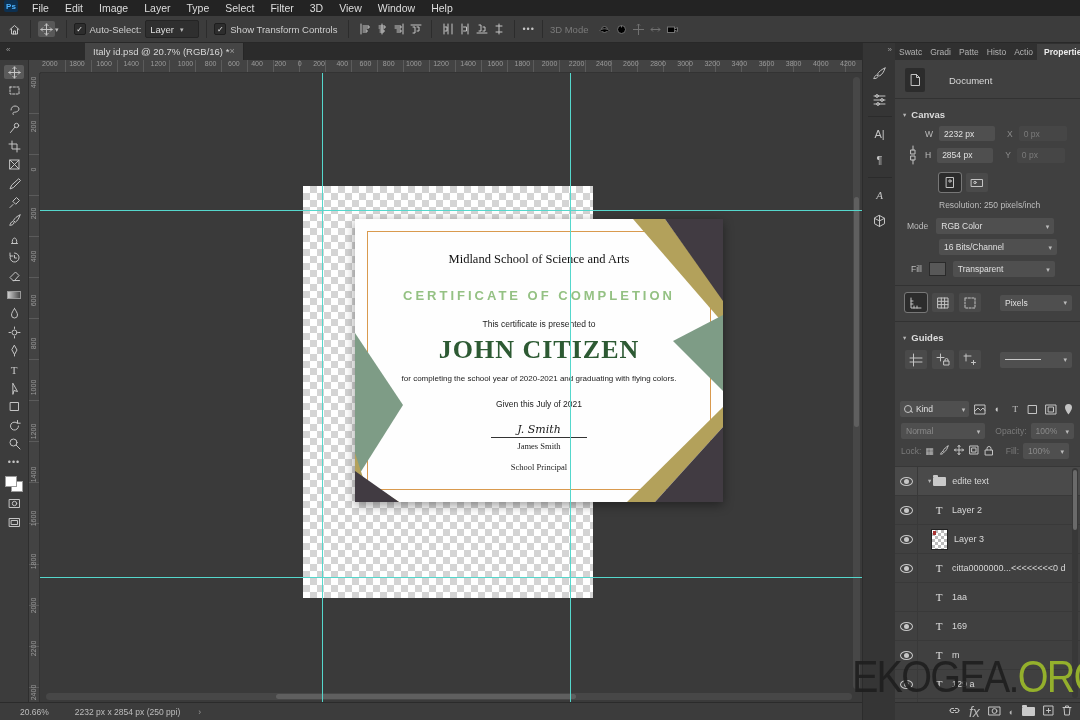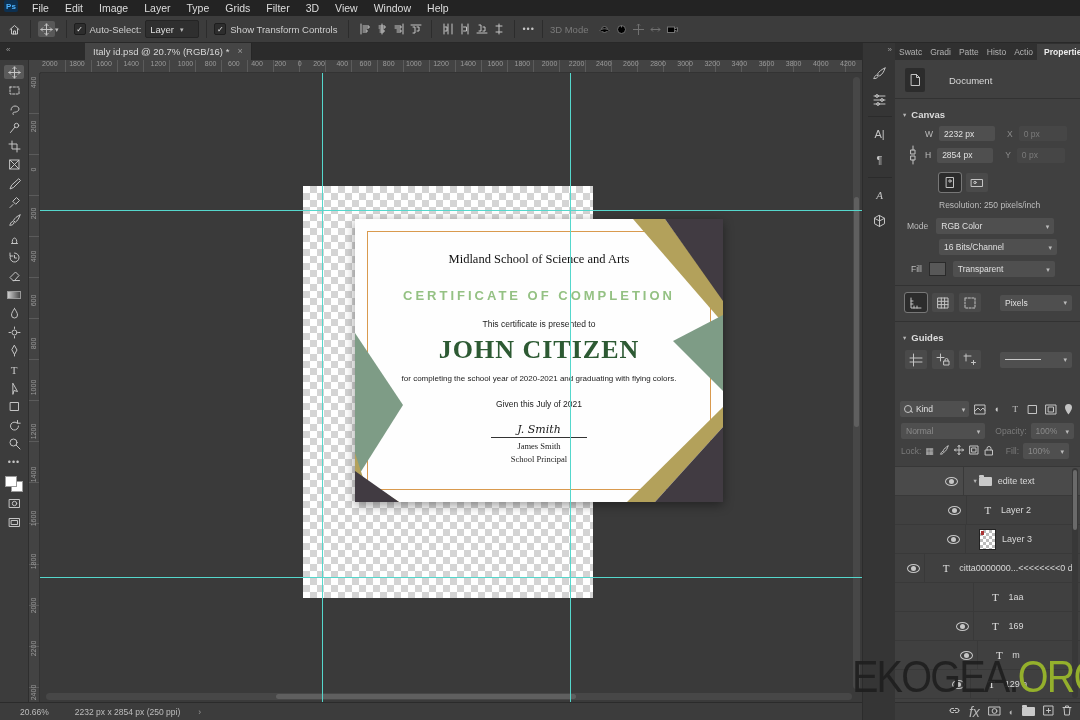--- a/index.html
+++ b/index.html
@@ -29,21 +29,21 @@
   .caret{font-size:7px;color:#bbb;line-height:1;}
   .ob-label{color:#cfcfcf;margin-right:4px;}
   .grayed{color:#7a7a7a !important;}
   .obicon{width:17px;height:16px;display:inline-flex;align-items:center;justify-content:center;border-radius:2px;}
   .obicon.active-tool{background:#585858;}
   .ellipsis{font-size:9px;letter-spacing:1px;color:#c4c4c4;}
 
   
   .tabbar{left:0;top:42px;width:862px;height:18px;background:#2b2b2b;display:flex;align-items:flex-end;z-index:5;}
   .collapse-l{position:absolute;left:6px;top:3px;font-size:8px;color:#9a9a9a;}
-  .doctab{margin-left:85px;height:18px;background:#454545;display:flex;align-items:center;gap:8px;
+  .doctab{margin-left:85px;height:18px;background:#454545;display:flex;align-items:center;
           padding:0 8px;font-size:9.5px;color:#d8d8d8;border-right:1px solid #262626;}
   .doctab .close{color:#9a9a9a;font-size:9px;}
 
   
   .toolbox{left:0;top:60px;width:28px;height:642px;background:#3c3c3c;border-right:1px solid #2e2e2e;
            display:flex;flex-direction:column;align-items:center;padding-top:5px;gap:4.6px;z-index:6;}
   .tool{width:20px;height:14px;display:flex;align-items:center;justify-content:center;border-radius:2px;}
   .tool.active{background:#5a5a5a;}
   .swatchpair{position:relative;width:18px;height:16px;margin-top:2px;}
   .swatchpair .fg{position:absolute;left:0;top:0;width:10px;height:9px;background:#fff;border:1px solid #9a9a9a;}
@@ -84,21 +84,21 @@
   .ct-school{margin-top:33px;font-size:12.5px;color:#111;}
   .ct-title{margin-top:21px;font-size:13px;font-weight:bold;letter-spacing:3px;
             font-family:"Liberation Sans","DejaVu Sans",sans-serif;}
   .ct-presented{margin-top:16px;font-size:8.5px;font-family:"Liberation Sans","DejaVu Sans",sans-serif;color:#222;}
   .ct-name{margin-top:6px;font-size:26px;font-weight:bold;letter-spacing:1px;}
   .ct-body{margin-top:9px;font-size:8px;font-family:"Liberation Sans","DejaVu Sans",sans-serif;color:#222;}
   .ct-given{margin-top:16px;font-size:8.5px;font-family:"Liberation Sans","DejaVu Sans",sans-serif;color:#222;}
   .ct-sig{margin-top:14px;font-size:11px;font-style:italic;font-family:"DejaVu Serif","Liberation Serif",serif;}
   .ct-sigline{width:96px;height:1px;background:#333;margin-top:1px;}
   .ct-signer{margin-top:3px;font-size:8.5px;}
-  .ct-role{margin-top:3px;font-size:8.5px;}
+  .ct-role{margin-top:11px;font-size:8.5px;}
 
   
   .dockstrip{left:862px;top:42px;width:33px;height:678px;background:#353535;border-left:1px solid #2c2c2c;
              display:flex;flex-direction:column;align-items:center;z-index:10;}
   .collapse-r{align-self:flex-end;margin:3px 4px 6px 0;font-size:8px;color:#9a9a9a;}
   .dsicon{width:24px;height:22px;display:flex;align-items:center;justify-content:center;margin:2px 0;
           font-size:11px;color:#c4c4c4;}
   .dsdivider{width:24px;height:1px;background:#2b2b2b;margin:4px 0;}
 
   
@@ -132,21 +132,21 @@
              padding:0 4px;width:62px;font-size:8.5px;color:#e0e0e0;}
   .mag{width:6px;height:6px;border:1.2px solid #c4c4c4;border-radius:50%;position:relative;flex:none;}
   .mag::after{content:'';position:absolute;left:5px;top:5px;width:3px;height:1.2px;background:#c4c4c4;
               transform:rotate(45deg);}
   .fbtn{width:15px;height:15px;display:inline-flex;align-items:center;justify-content:center;
         font-size:9px;color:#c9c9c9;}
   .blendrow,.lockrow{display:flex;align-items:center;padding:2px 6px;gap:4px;font-size:8.5px;}
   .lockicons{display:inline-flex;gap:5px;align-items:center;color:#b9b9b9;font-size:9px;}
   .llist{position:absolute;left:0;top:76px;width:185px;height:236px;overflow:hidden;
          border-top:1px solid #373737;}
-  .lrow{height:28px;display:flex;align-items:center;border-bottom:1px solid #393939;font-size:9px;color:#d8d8d8;justify-content:center;}
+  .lrow{height:28px;display:flex;align-items:center;border-bottom:1px solid #393939;font-size:9px;color:#d8d8d8;}
   .lrow.selected{background:#4a4a4a;}
   .eyebox{width:22px;display:flex;align-items:center;justify-content:center;flex:none;
           border-right:1px solid #393939;height:100%;}
   .eye{width:11px;height:7px;border:1px solid #c6c6c6;border-radius:50%;position:relative;}
   .eye::after{content:'';position:absolute;inset:1px 3px;background:#c6c6c6;border-radius:50%;}
   .ticon{width:14px;text-align:center;font-family:"Liberation Serif",serif;font-size:11px;color:#e0e0e0;flex:none;
          margin:0 6px 0 14px;}
   .folder{width:13px;height:9px;background:#c9c9c9;border-radius:1px;position:relative;margin:0 6px 0 2px;flex:none;}
   .folder::before{content:'';position:absolute;left:0;top:-2px;width:5px;height:2px;background:#c9c9c9;
                   border-radius:1px 1px 0 0;}
@@ -180,21 +180,21 @@
 <div id="app">
 
   <div class="menubar abs">
     <div class="pslogo">Ps</div>
     <div style="display:flex">
         <span class="mi">File</span>
         <span class="mi">Edit</span>
         <span class="mi">Image</span>
         <span class="mi">Layer</span>
         <span class="mi">Type</span>
-        <span class="mi">Grids</span>
+        <span class="mi">Select</span>
         <span class="mi">Filter</span>
         <span class="mi">3D</span>
         <span class="mi">View</span>
         <span class="mi">Window</span>
         <span class="mi">Help</span>
       </div>
   </div>
 
   <div class="optionsbar abs">
     <span class="obicon" style="margin-left:6px">

